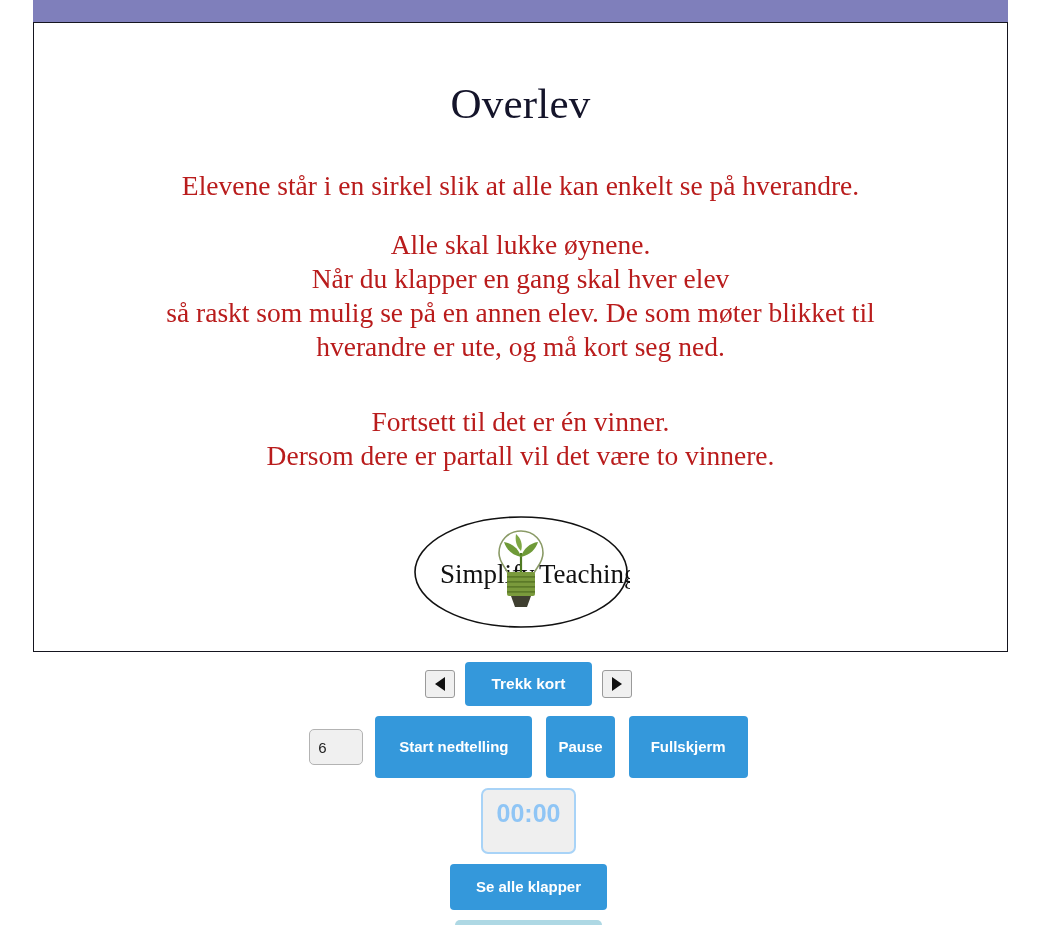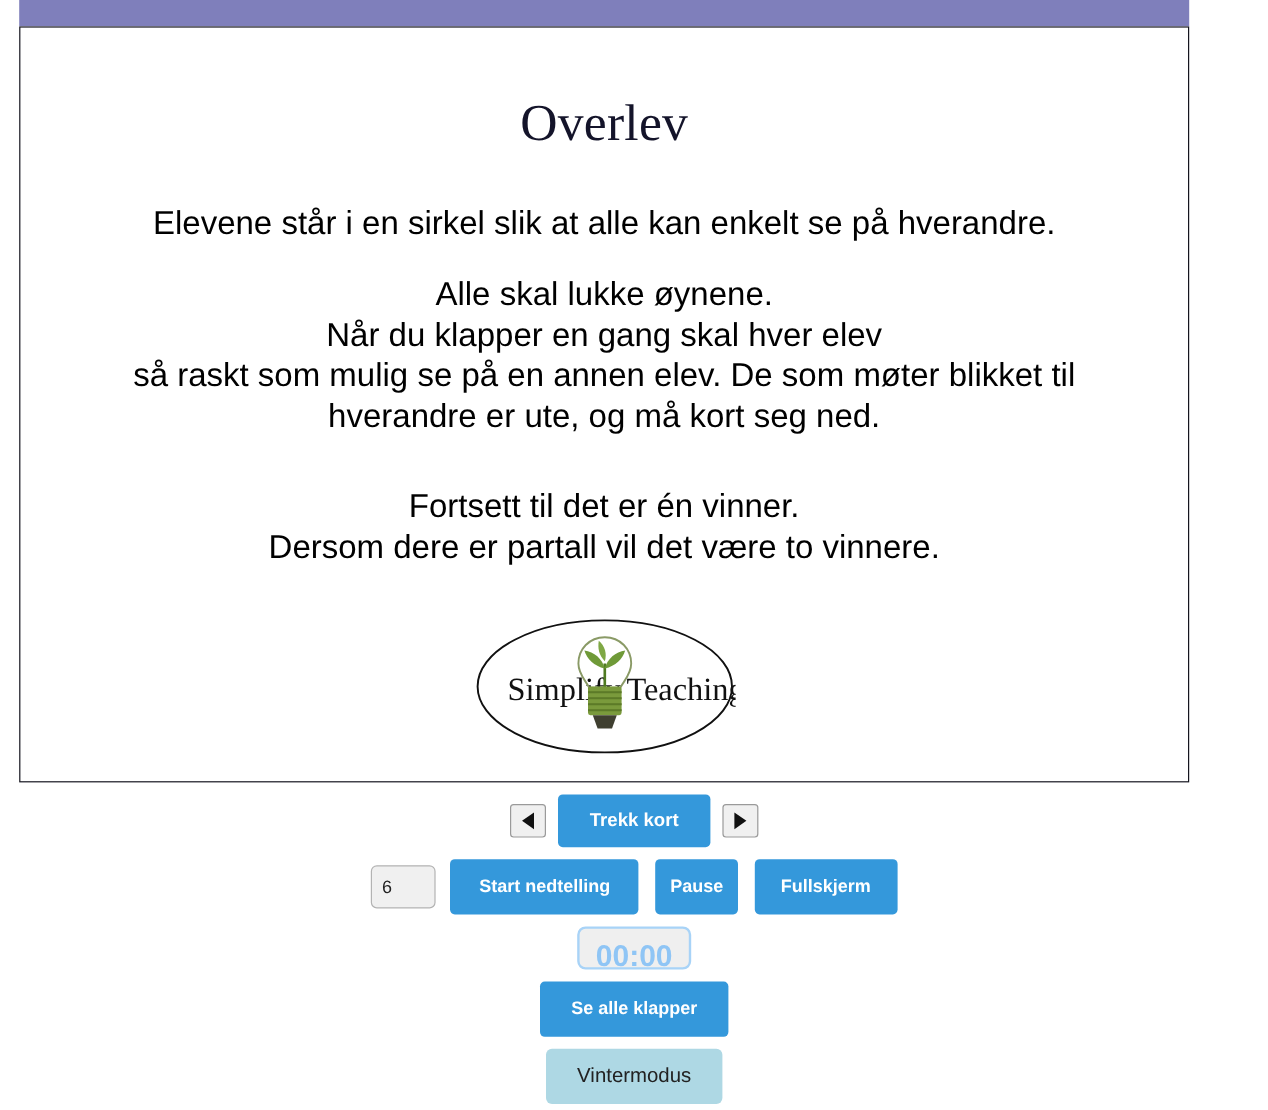--- a/index.html
+++ b/index.html
@@ -10,21 +10,21 @@
   body {
     width: 1057px;
     height: 925px;
     font-family: "Liberation Sans", sans-serif;
     overflow: hidden;
   }
 
   
   #card-wrap {
     position: absolute;
-    left: 16px;
+    left: 33px;
     top: 0px;
     width: 975px;
   }
   #card-accent-bar {
     height: 22px;
     width: 100%;
     background: #7f7fbb;
   }
   #card {
     box-sizing: border-box;
@@ -41,24 +41,24 @@
     font-family: "Liberation Serif", serif;
     font-size: 43px;
     line-height: 1.05;
     font-weight: 400;
     color: #14142a;
     margin: 28px 0 0 0;
     letter-spacing: .2px;
   }
 
   .card-para {
-    font-family: Liberation Sans, sans-serif;
+    font-family: Liberation Serif, serif;
     font-size: 27.5px;
     line-height: 34px;
-    color: #000000;
+    color: #b91c1c;
     margin: 0;
     text-align: center;
   }
   #para-intro { margin-top: 43px; }
   #para-rules { margin-top: 25px; }
   #para-win   { margin-top: 41px; }
 
   
   #logo-block {
     margin-top: 40px;
@@ -90,21 +90,21 @@
 
   .btn-blue {
     background: #3498db;
     color: #ffffff;
     border: none;
     border-radius: 4px;
     font-family: "Liberation Sans", sans-serif;
     font-size: 15px;
     font-weight: bold;
     padding: 0 18px;
-    height: 46px;
+    height: 62px;
     line-height: 46px;
     cursor: pointer;
     white-space: nowrap;
   }
   #btn-trekk-kort {
     height: 44px;
     line-height: 44px;
     font-size: 15.5px;
     padding: 0 26px;
     margin: 0 10px;
@@ -144,21 +144,21 @@
     margin-right: 12px;
     outline: none;
   }
   #btn-start-nedtelling { padding: 0 24px; }
   #btn-pause     { margin-left: 14px; padding: 0 12px; }
   #btn-fullskjerm{ margin-left: 14px; padding: 0 22px; }
 
   #timer-display {
     box-sizing: border-box;
     min-width: 80px;
-    height: 36px;
+    height: 66px;
     line-height: 47px;
     background: #efefef;
     border: 2px solid #a8d3f7;
     border-radius: 7px;
     color: #8fc5f5;
     font-family: "Liberation Sans", sans-serif;
     font-size: 25px;
     font-weight: bold;
     padding: 0 14px;
     text-align: center;

